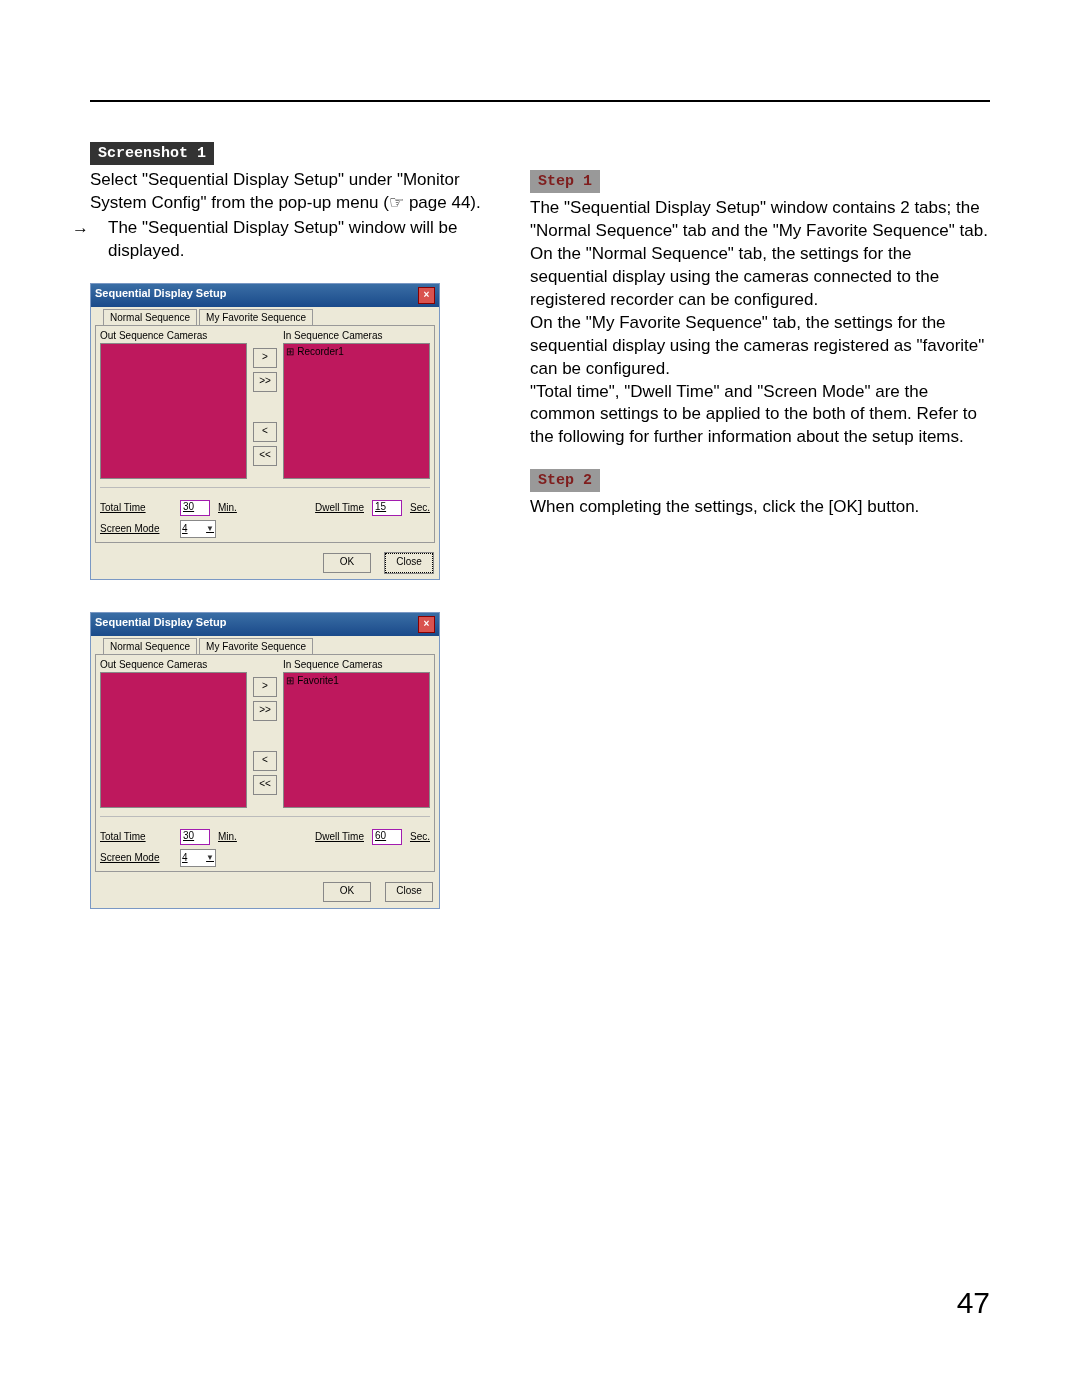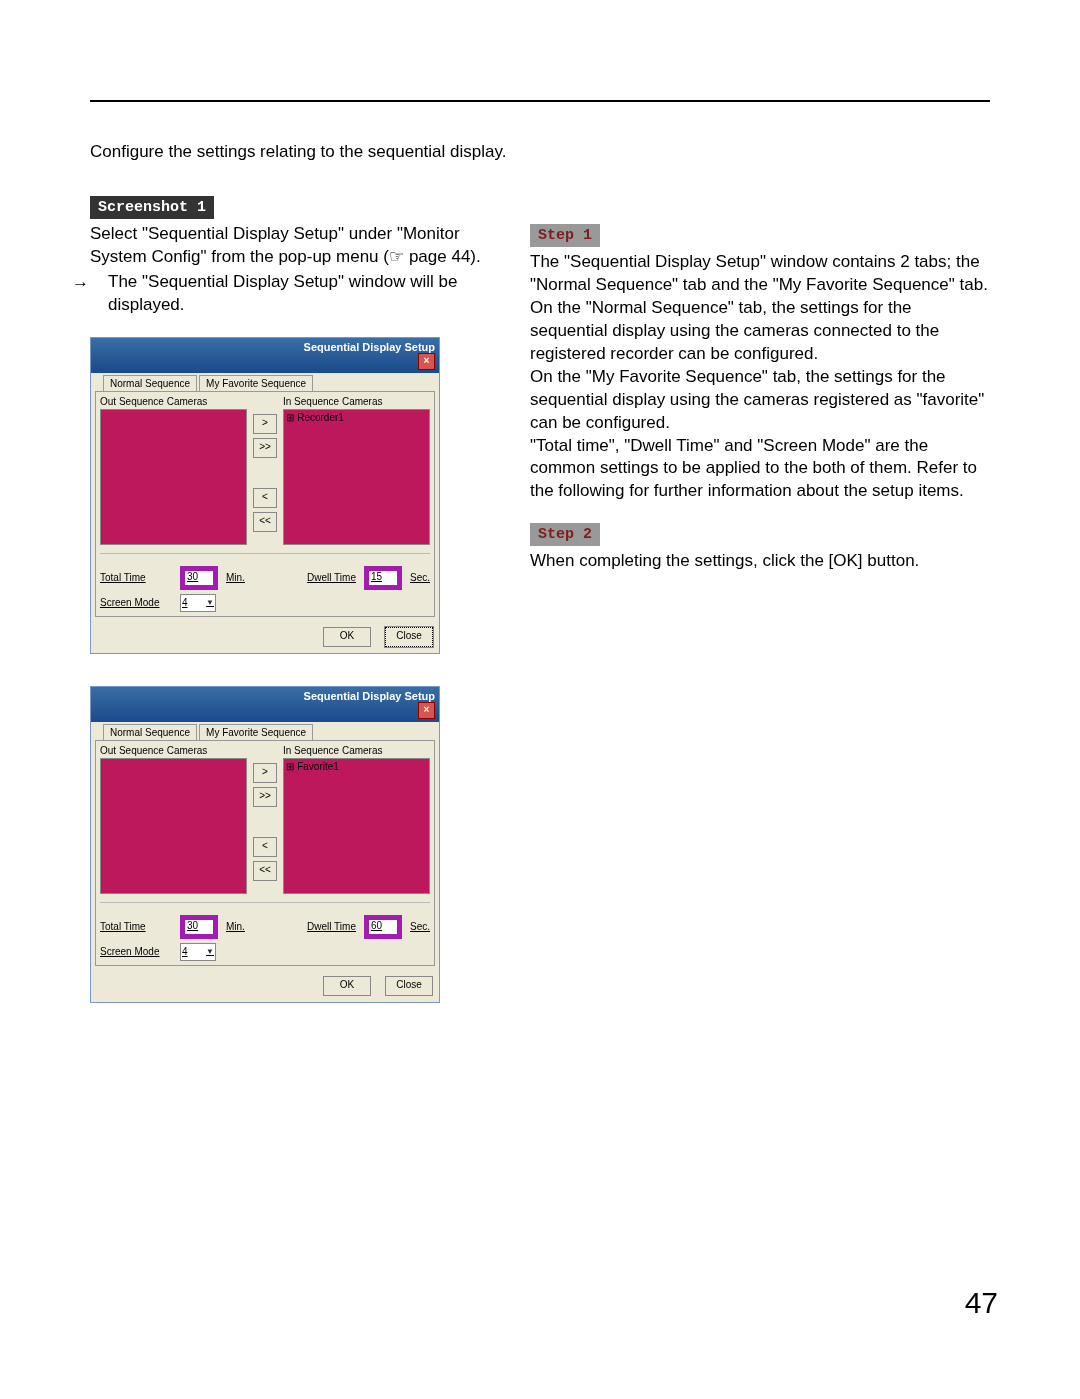--- a/index.html
+++ b/index.html
@@ -65,23 +65,22 @@
     font-size: 10px;
     color: #000;
   }
   .dlg-title {
     background: linear-gradient(#3a6ea5,#1a4a8a);
     color: #fff;
     font-weight: bold;
     padding: 3px 4px;
     display:flex;
     justify-content: space-between;
-    align-items:flex-end;
+    align-items:flex-start;
     font-size: 11px;
-    flex-direction: column;
   }
   .dlg-close {
     width: 15px; height: 15px;
     background: #d9534f;
     border: 1px solid #800;
     display:flex; align-items:center; justify-content:center;
     color:#fff; font-weight:bold; font-size:10px;
     line-height:1;
   }
   .tabs {
@@ -142,21 +141,21 @@
     align-items:center;
     gap: 8px;
     margin-top:12px;
     font-size:10px;
     text-decoration:underline;
   }
   .time-row .lbl { width:72px; }
   .time-row .lbl2 { width:72px; margin-left:auto;}
   .tiny-input {
     width:24px; height:14px;
-    border:5px solid #a21caf;
+    border:1px solid #a21caf;
     background:#fff;
     font-size:10px;
     text-align:left;
     padding:0 2px;
   }
   .tiny-select {
     width:32px; height:16px;
     border:1px solid #888;
     background:#fff;
     font-size:10px;
@@ -182,31 +181,30 @@
   }
   .dlg-btn.default {
     border:1px dotted #000;
     outline:1px solid #888;
   }
   .bottom-tab-border { border-top:1px solid #bbb; margin-top:8px; }
 
   .page-number {
     position:absolute;
     bottom: 40px;
-    right: 82px;
+    right: 90px;
     font-size: 30px;
   }
 </style>
 </head>
 <body>
 
 <div class="page">
   <div class="top-rule"></div>
 
-  <p class="intro">Configure the settings relating to the sequential display.</p>
 
   <div class="columns">
     <div class="left-col">
       <div class="tag">Screenshot 1</div>
       <p class="body-text">Select "Sequential Display Setup" under "Monitor System Config" from the pop-up menu (☞ page 44).</p>
       <p class="body-text" style="text-indent:-18px;padding-left:18px;margin-top:-18px;"><span class="arrow">→</span><span>The "Sequential Display Setup" window will be displayed.</span></p>
 
       
       <div class="dialog-box">
         <div class="dlg-title">

